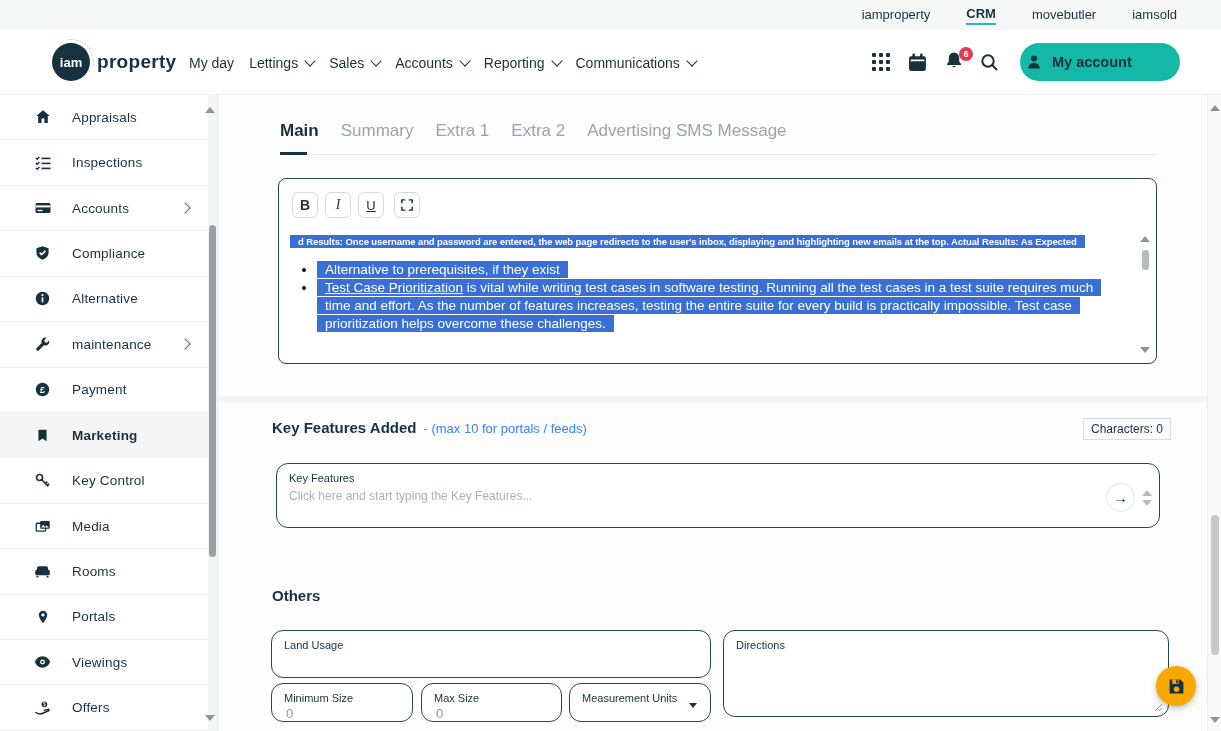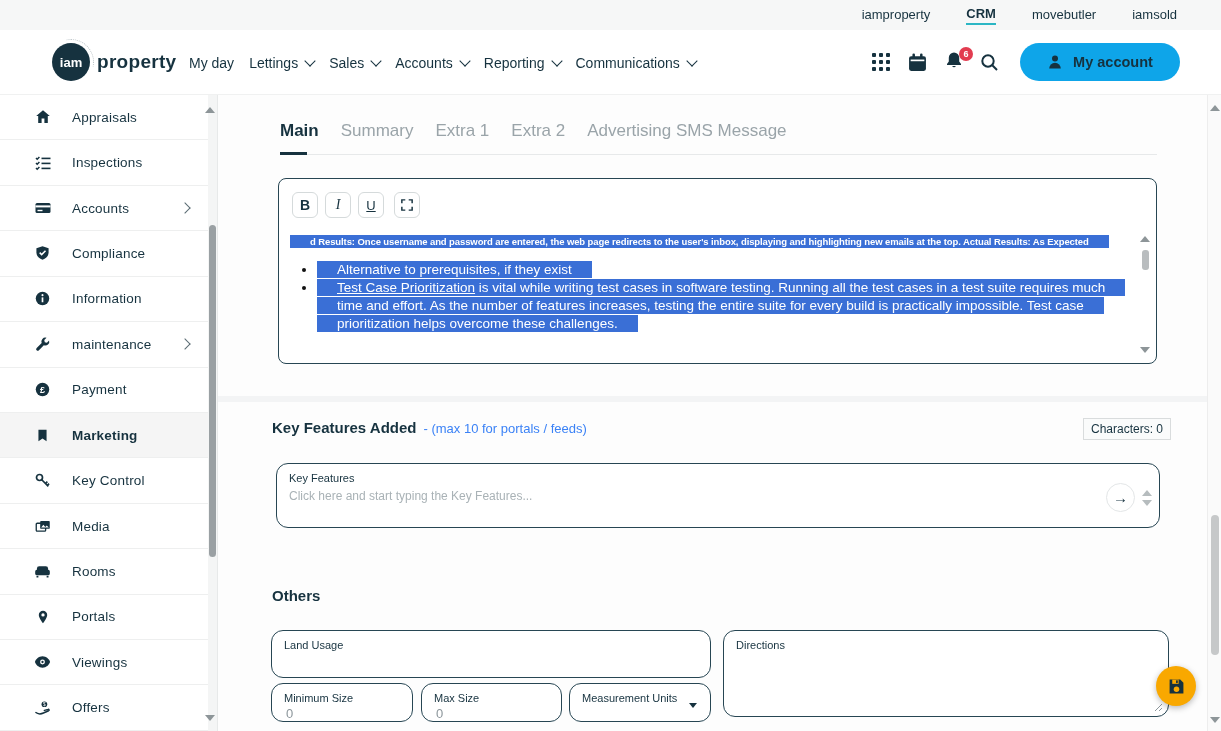--- a/index.html
+++ b/index.html
@@ -25,21 +25,21 @@
   .menu{position:absolute;left:189px;top:0;height:65px;display:flex;align-items:center;gap:15px;text-align:right;}
   .menu-item{font-size:14px;display:flex;align-items:center;gap:8px;cursor:pointer;}
   .chev{width:7px;height:7px;border-right:1.5px solid #16323f;border-bottom:1.5px solid #16323f;
         transform:rotate(45deg);margin-top:-4px;display:inline-block;}
   .nav-icon{position:absolute;top:23px;width:20px;height:20px;cursor:pointer;}
   .bell-wrap{position:absolute;top:21px;left:944px;width:24px;height:24px;cursor:pointer;}
   .badge{position:absolute;top:-4px;right:-5px;width:14px;height:14px;border-radius:50%;
          background:#e23c50;color:#fff;font-size:9px;font-weight:bold;
          display:flex;align-items:center;justify-content:center;}
   .account-btn{position:absolute;left:1020px;top:13px;width:160px;height:38px;border-radius:19px;
-         background:#0ea5e9;display:flex;align-items:center;justify-content:center;gap:10px;
+         background:#14b8a6;display:flex;align-items:center;gap:10px;
          font-size:14.5px;font-weight:600;color:#16323f;cursor:pointer;border:none;}
   
   .sidebar{position:absolute;top:95px;left:0;width:218px;bottom:0;background:#fff;
            border-right:1px solid #e7e9e9;box-sizing:border-box;display:flex;flex-direction:column;}
   .srow{flex:1;display:flex;align-items:center;gap:21px;padding-left:34px;
         border-bottom:1px solid #eeefef;font-size:13.5px;letter-spacing:.2px;cursor:pointer;
         position:relative;box-sizing:border-box;}
   .srow.active{background:#f5f5f5;font-weight:bold;}
   .srow.active:after{content:"";position:absolute;right:0;top:0;bottom:0;width:4px;background:#16323f;}
   .sicon{width:17px;display:flex;justify-content:center;}
@@ -61,21 +61,21 @@
   .editor{position:absolute;left:60px;top:83px;width:879px;height:186px;background:#fff;
           border:1px solid #274653;border-radius:8px;box-sizing:border-box;}
   .toolbar{position:absolute;left:13px;top:13px;display:flex;gap:7px;}
   .tbtn{width:26px;height:26px;border:1px solid #d5dadb;border-radius:6px;background:#fff;
         display:flex;align-items:center;justify-content:center;font-size:14px;color:#16323f;cursor:pointer;}
   .tbtn.b{font-weight:bold;}
   .tbtn.i{font-style:italic;font-family:"Liberation Serif",serif;}
   .tbtn.u{text-decoration:underline;font-size:13px;}
   .tbtn.x{margin-left:3px;}
   .ed-text{position:absolute;left:11px;top:55px;width:824px;cursor:text;}
-  .hl{background:#3a6fd6;color:#fff;padding:1px 20px;box-decoration-break:clone;-webkit-box-decoration-break:clone;}
+  .hl{background:#3a6fd6;color:#fff;padding:1px 8px;box-decoration-break:clone;-webkit-box-decoration-break:clone;}
   .partial{display:inline-block;max-width:824px;overflow:hidden;white-space:nowrap;
            font-size:9.5px;font-weight:bold;letter-spacing:-.1px;}
   .ed-text ul{margin:9px 0 0 0;padding-left:27px;}
   .ed-text li{font-size:13.5px;line-height:18px;color:#111;margin:0;}
   .ed-text li + li{margin-top:0;}
   .hl-link{color:#fff;text-decoration:underline;}
   .ed-scroll{position:absolute;right:5px;top:57px;bottom:10px;width:11px;}
   .ed-thumb{position:absolute;left:2px;top:14px;width:7px;height:20px;background:#b9bdbf;border-radius:3px;cursor:pointer;}
   .band{position:absolute;left:0;top:301px;width:100%;height:6px;background:#f3f4f5;}
   .kf-header{position:absolute;left:54px;top:324px;display:flex;align-items:baseline;gap:7px;}
@@ -245,21 +245,21 @@
     <span>Compliance</span>
   </div>
   <div class="srow">
     <span class="sicon">
         <svg width="15" height="15" viewBox="0 0 16 16">
           <circle cx="8" cy="8" r="7.2" fill="#16323f"></circle>
           <rect x="7.1" y="6.8" width="1.8" height="5.2" fill="#fff"></rect>
           <circle cx="8" cy="4.4" r="1.1" fill="#fff"></circle>
         </svg>
       </span>
-    <span>Information</span>
+    <span>Alternative</span>
   </div>
   <div class="srow">
     <span class="sicon">
         <svg width="15" height="15" viewBox="0 0 16 16" fill="#16323f">
           <path d="M15 3.6a4.2 4.2 0 0 1-5.6 5.2l-5.2 5.3a1.7 1.7 0 1 1-2.4-2.4l5.3-5.2A4.2 4.2 0 0 1 12.3.9L9.9 3.3l.5 2.3 2.3.5z"></path>
         </svg>
       </span>
     <span>maintenance</span>
     <span class="rchev"></span>
   </div>

